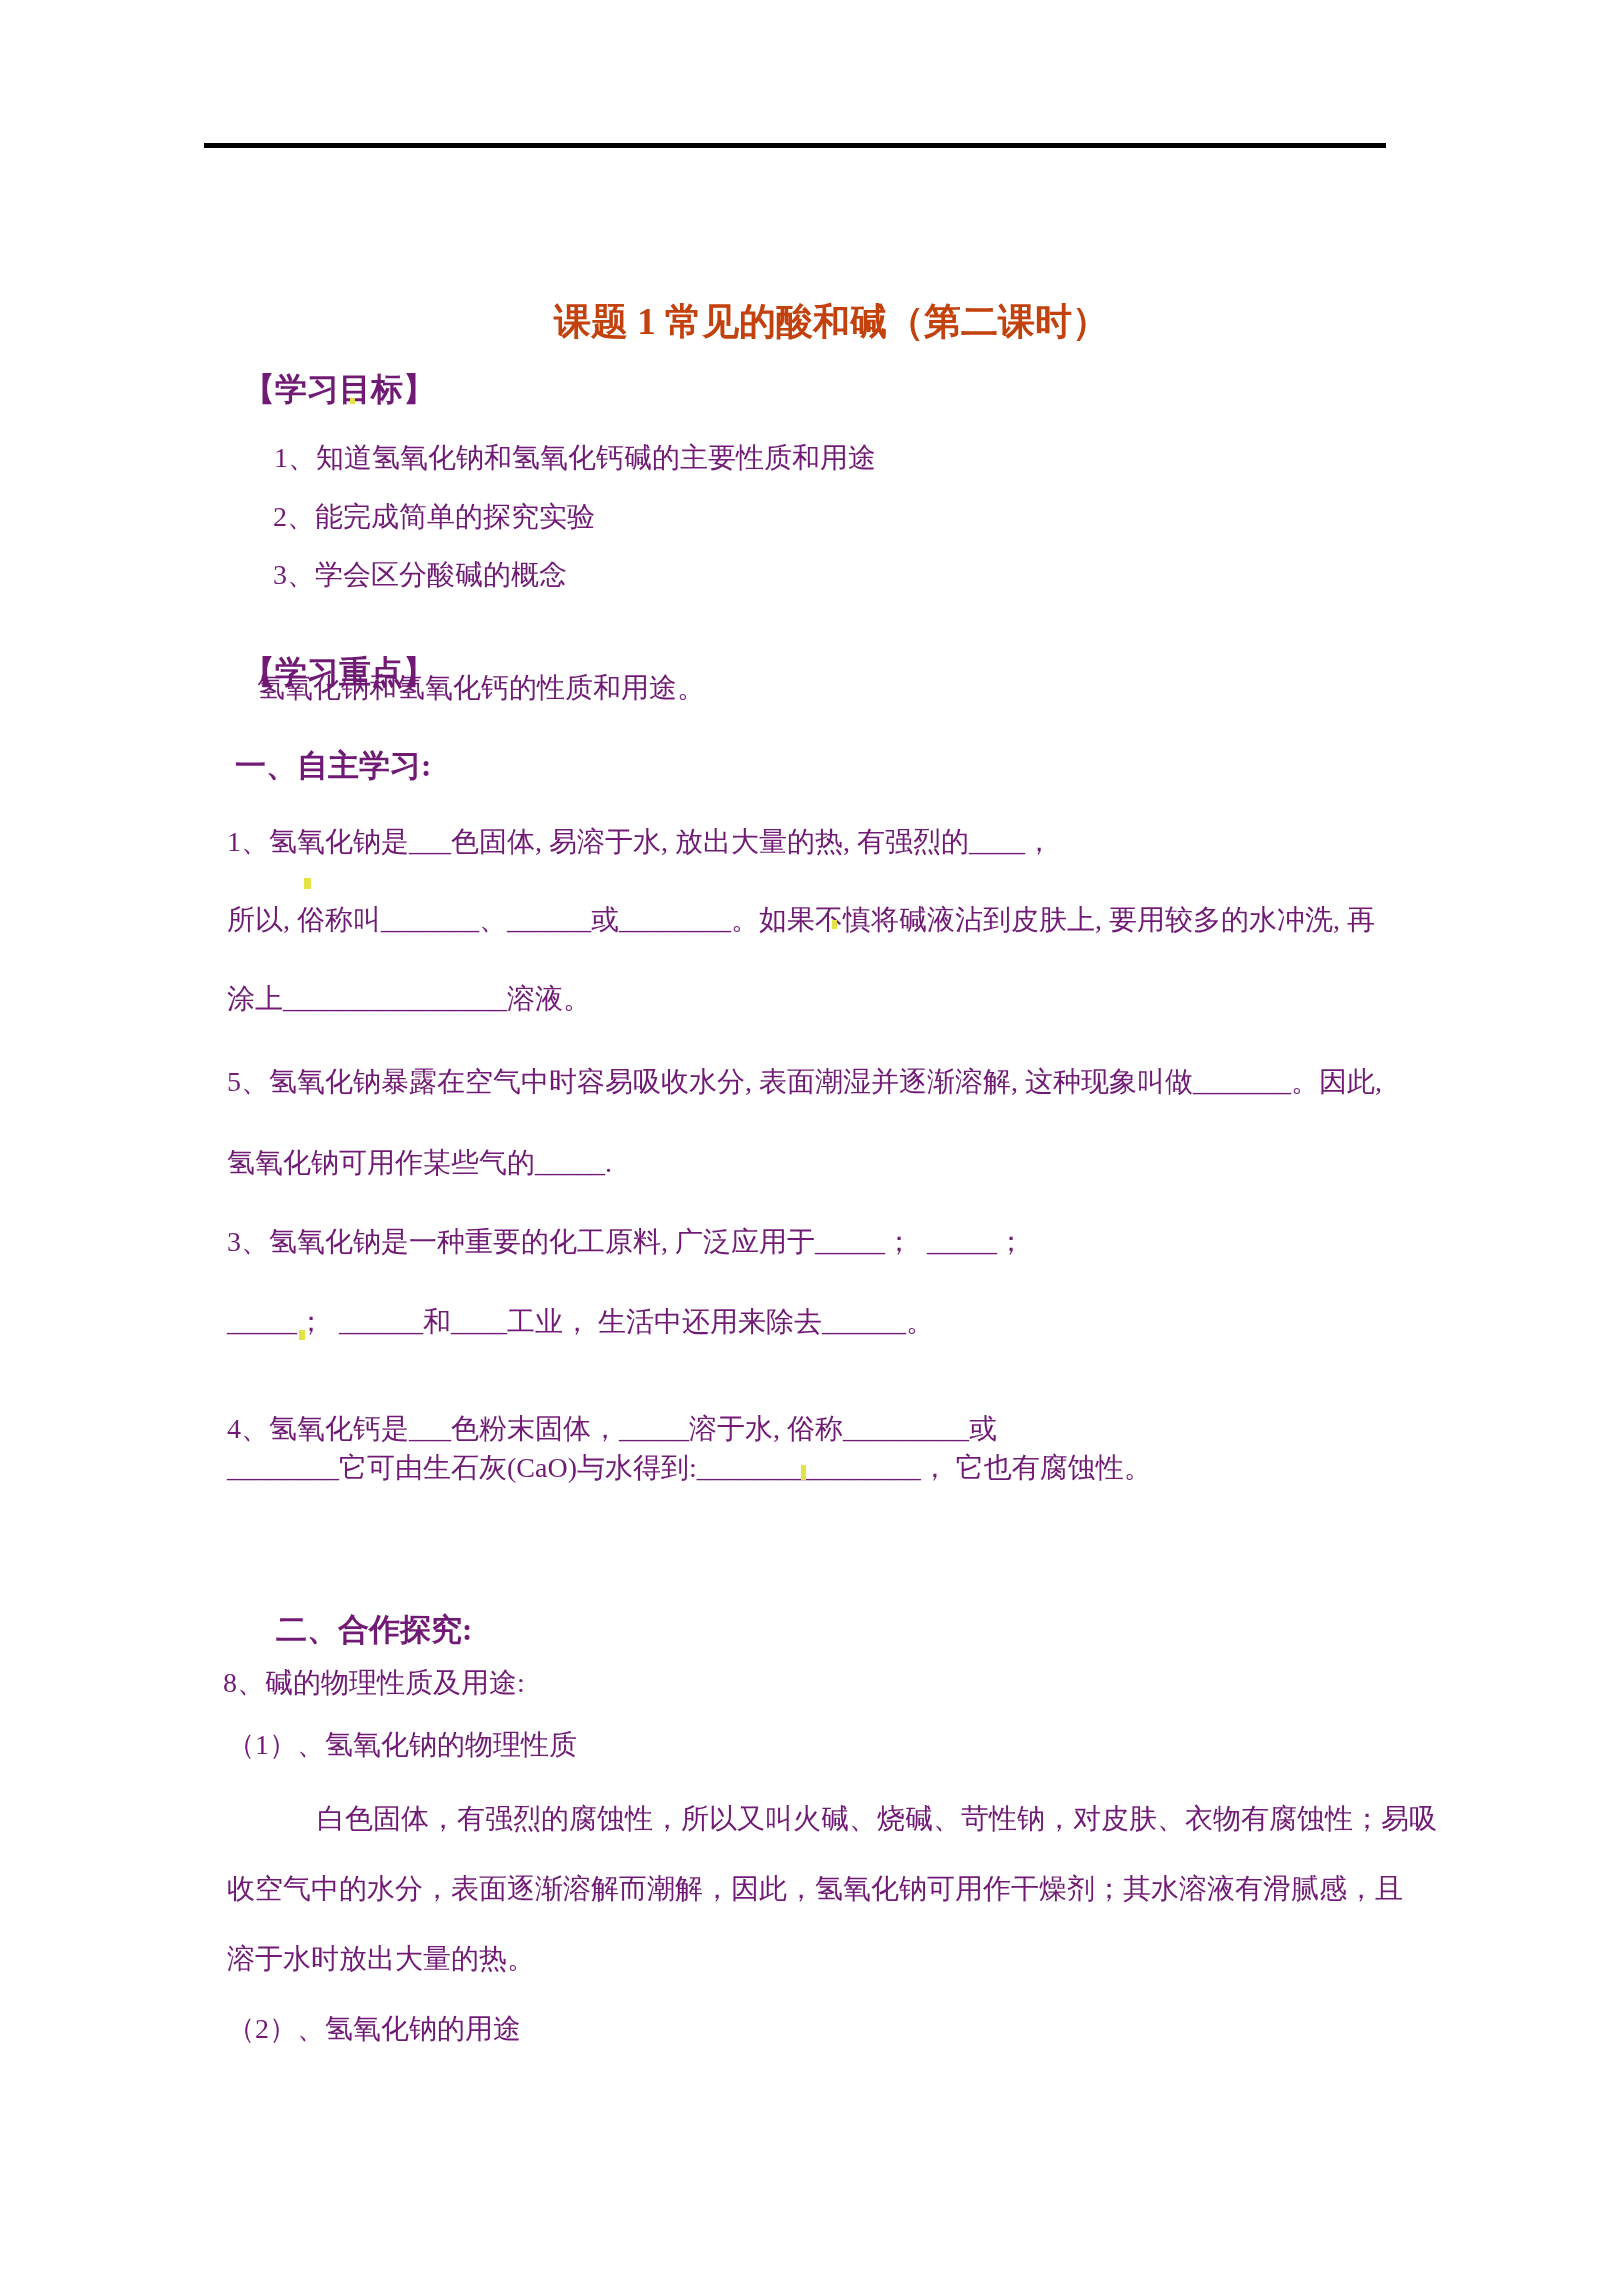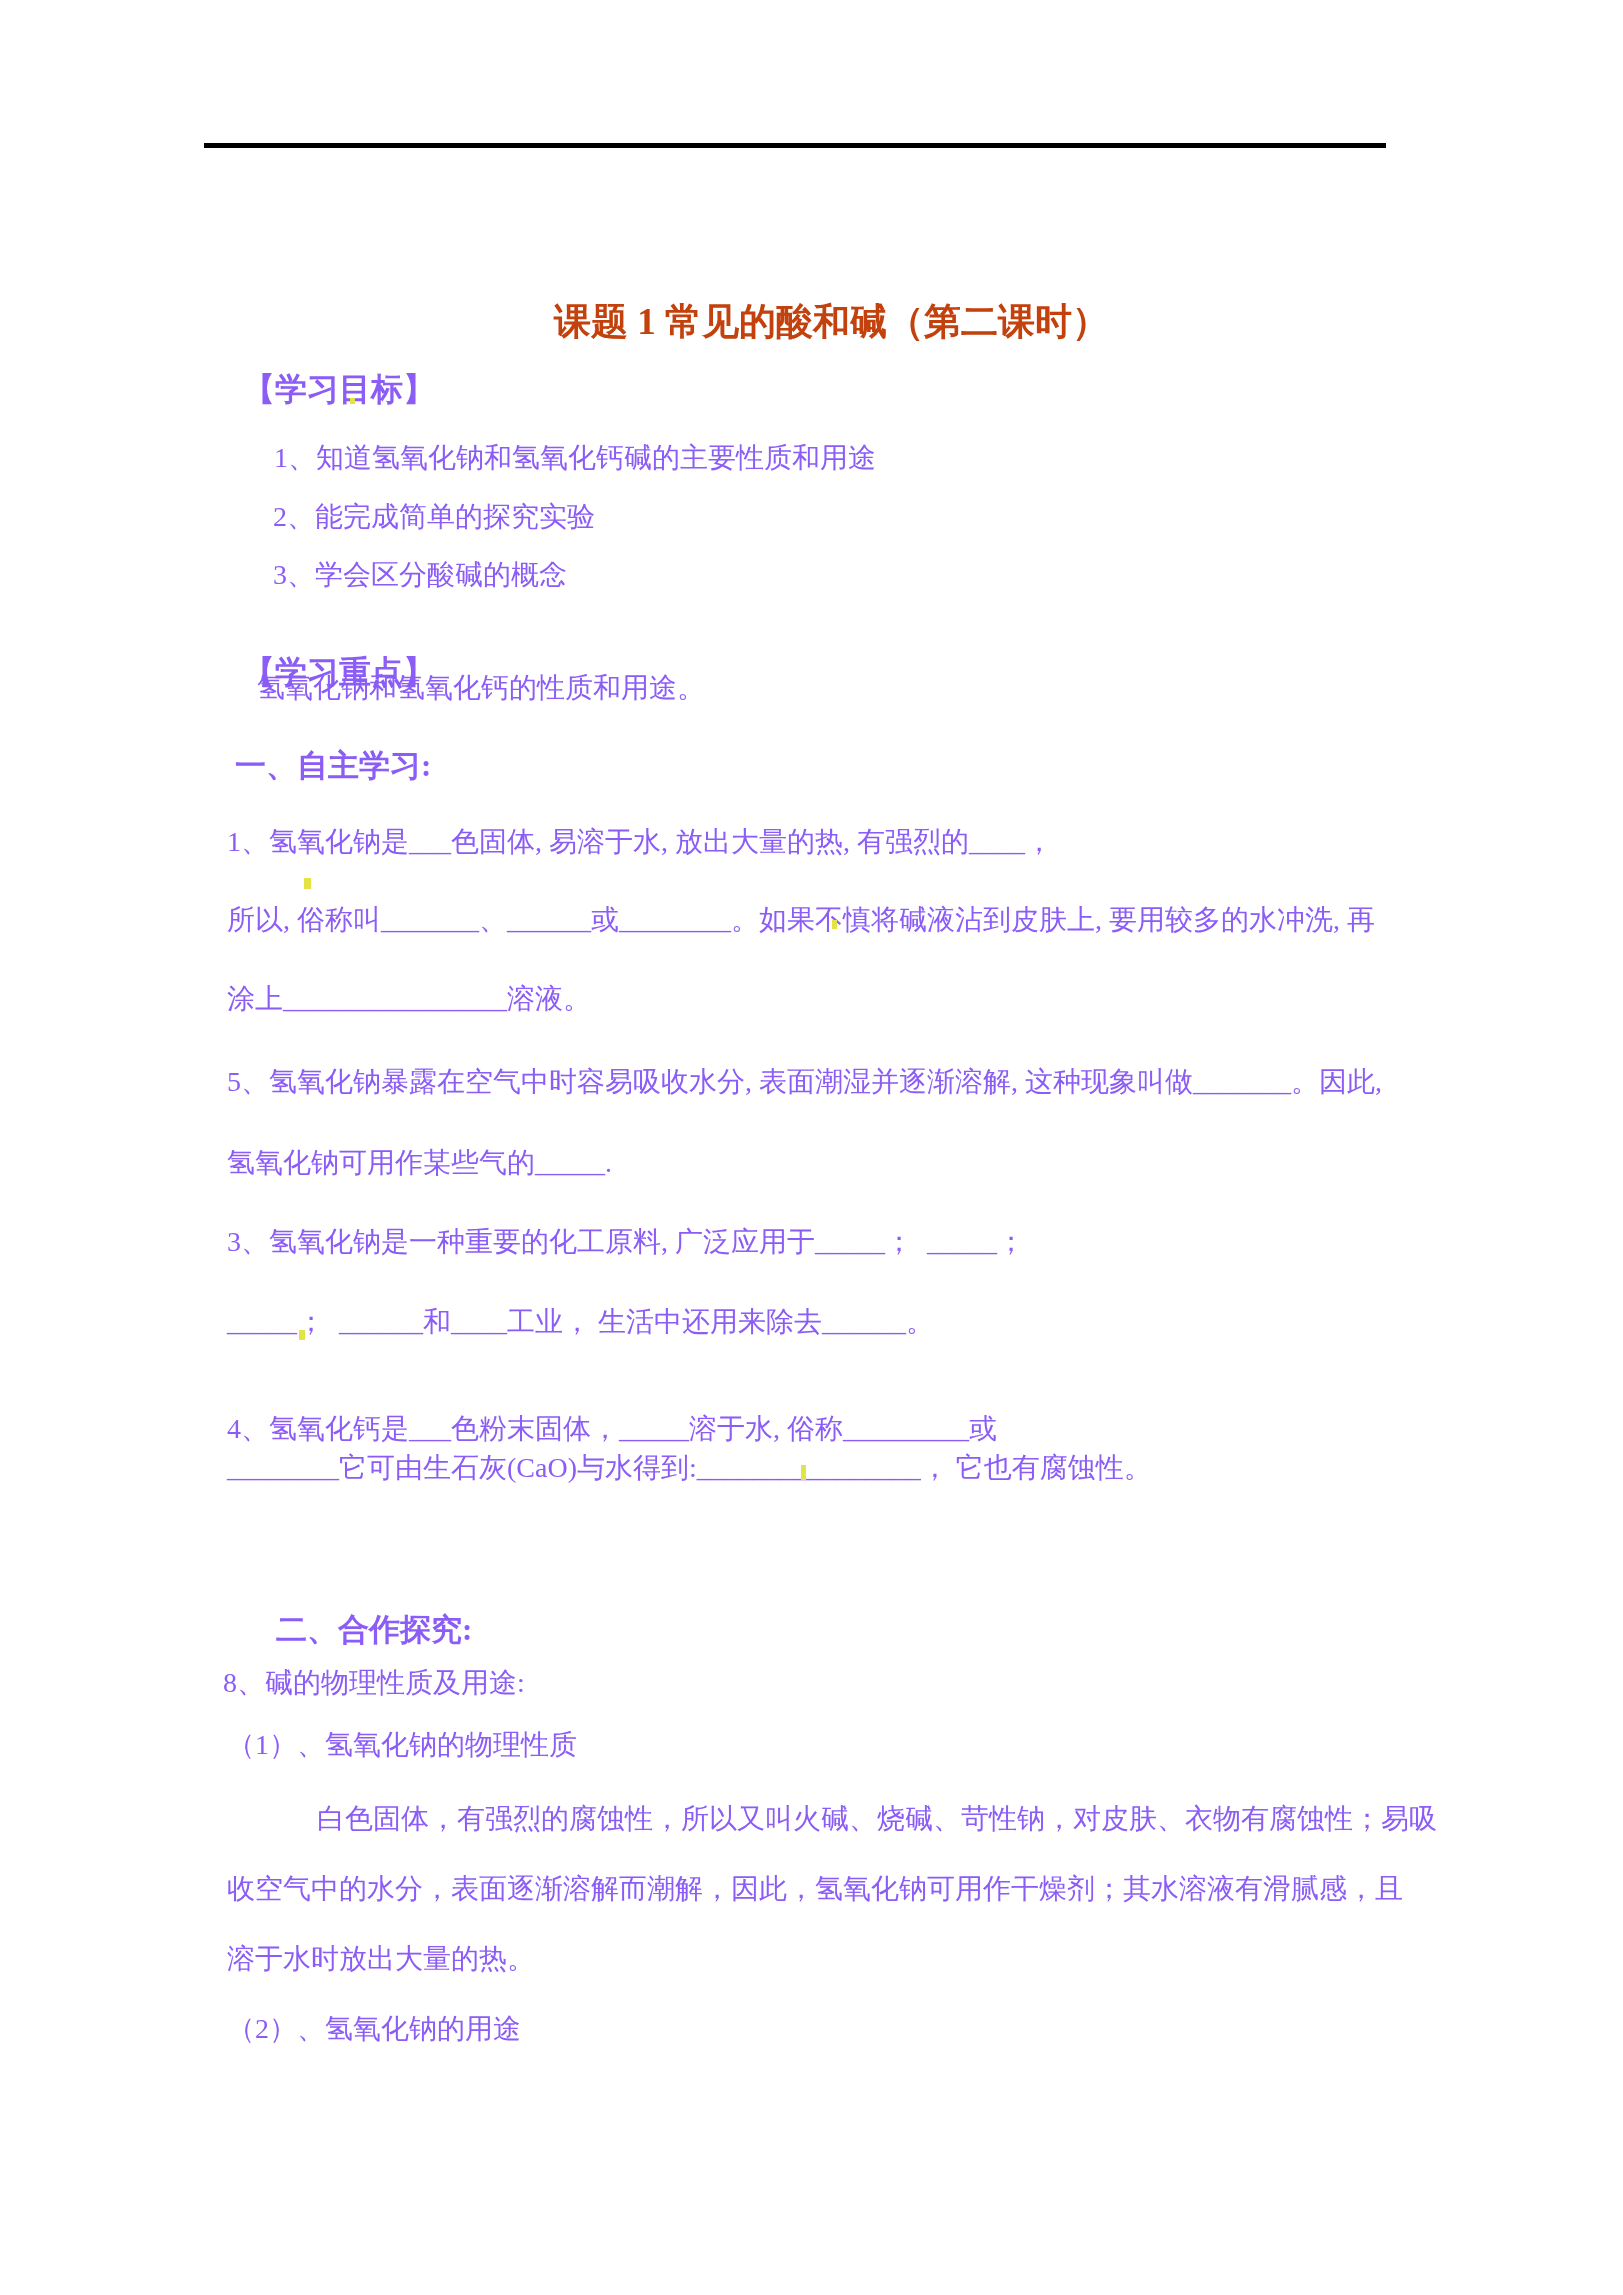--- a/index.html
+++ b/index.html
@@ -11,21 +11,21 @@
     font-family:"Liberation Serif","DejaVu Serif",serif;
     color:#000000;
     overflow:hidden;
   }
   .rule{position:absolute;background:#000000;}
   .line{
     position:absolute;
     white-space:pre;
     font-size:28px;
     line-height:1.2;
-    color:#8b5cf6;
+    color:#701a75;
   }
   .hdr{font-weight:bold;}
   .hdr-lg{font-size:32px;}
   .part-hdr{font-size:31px;}
   .title{
     position:absolute;
     left:227px;top:276px;width:1209px;
     text-align:center;
     font-size:37px;
     font-weight:bold;

